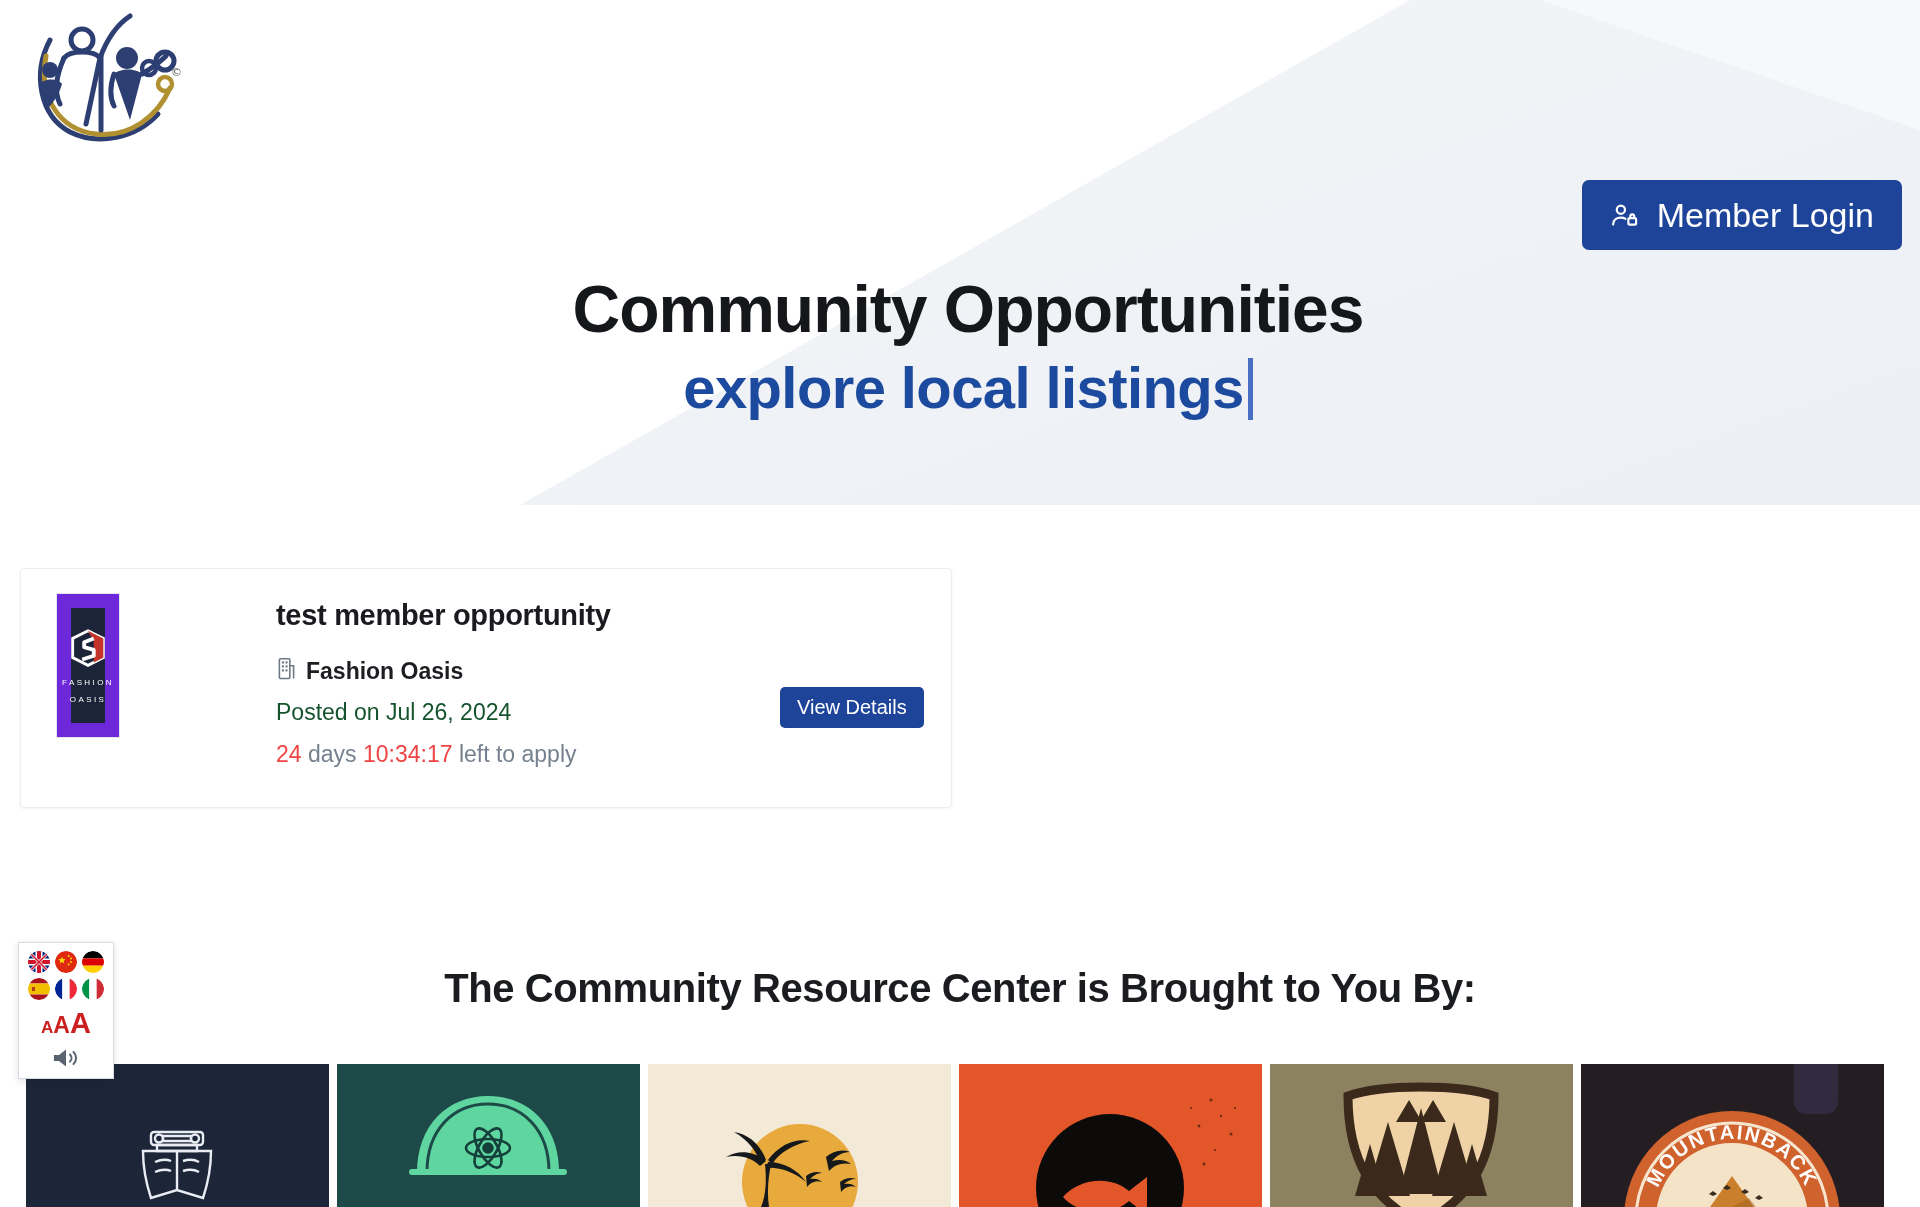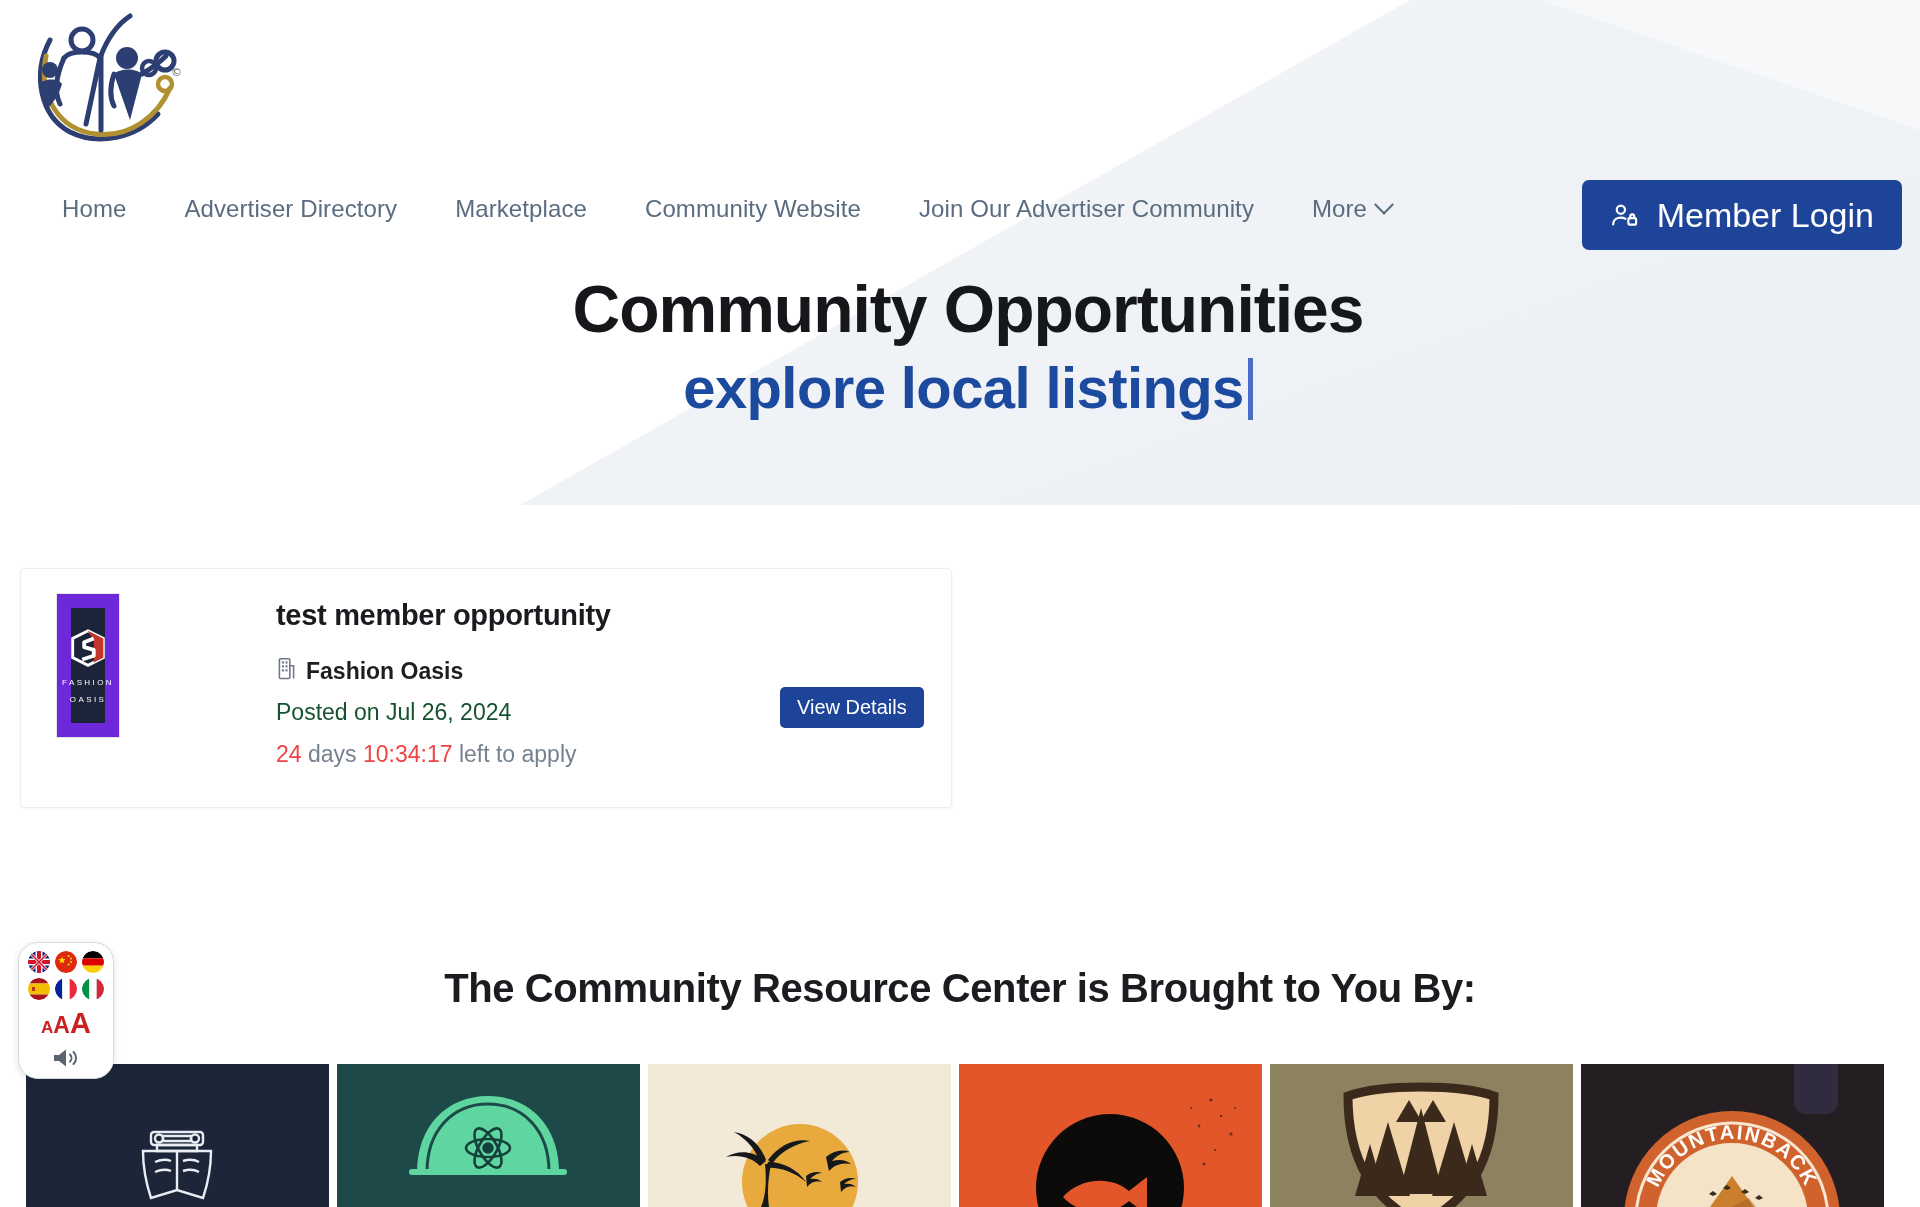--- a/index.html
+++ b/index.html
@@ -267,21 +267,21 @@
 
   
   .a11y {
     position: absolute;
     left: 18px;
     top: 942px;
     width: 96px;
     height: 137px;
     background: #ffffff;
     border: 1px solid #d8dce2;
-    border-radius: 20px;
+    border-radius: 0;
     box-shadow: 0 2px 7px rgba(15,25,45,.13);
     z-index: 40;
     padding: 8px 0 0 0;
   }
   .flag-grid {
     display: grid;
     grid-template-columns: repeat(3, 22px);
     gap: 5px 5px;
     justify-content: center;
   }
@@ -346,31 +346,20 @@
         <path d="M88 62 C84 74 84 86 88 94" fill="none" stroke="#2c3e72" stroke-width="5" stroke-linecap="round"></path>
         <circle cx="123" cy="56" r="7" fill="none" stroke="#2c3e72" stroke-width="4.5"></circle>
         <circle cx="139" cy="49" r="9" fill="none" stroke="#2c3e72" stroke-width="5"></circle>
         <circle cx="139" cy="72" r="7" fill="none" stroke="#b09030" stroke-width="4.5"></circle>
         <path d="M75 44 L75 118" stroke="#2c3e72" stroke-width="5" stroke-linecap="round"></path>
         <text x="145" y="64" font-size="11" fill="#555" font-family="DejaVu Sans, sans-serif">©</text>
       </svg>
     </div>
 
     <nav class="navbar">
-      <div class="nav-list">
-        <div class="nav-item">Home</div>
-        <div class="nav-item">Advertiser Directory</div>
-        <div class="nav-item">Marketplace</div>
-        <div class="nav-item">Community Website</div>
-        <div class="nav-item">Join Our Advertiser Community</div>
-        <div class="nav-item nav-more">
-          <span>More</span>
-          <span class="chev"></span>
-        </div>
-      </div>
 
       <button class="member-login">
         <span>
           <svg width="29" height="29" viewBox="0 0 24 24" fill="none" stroke="#ffffff" stroke-width="1.8" stroke-linecap="round" stroke-linejoin="round">
             <circle cx="9" cy="7.2" r="3.4"></circle>
             <path d="M2.6 19.4c0-3.6 2.9-5.6 6.4-5.6 1.4 0 2.7.3 3.8.9"></path>
             <rect x="15.2" y="14.2" width="6.4" height="5.4" rx="1"></rect>
             <path d="M16.8 14.2v-1.6a1.6 1.6 0 0 1 3.2 0v1.6"></path>
           </svg>
         </span>

